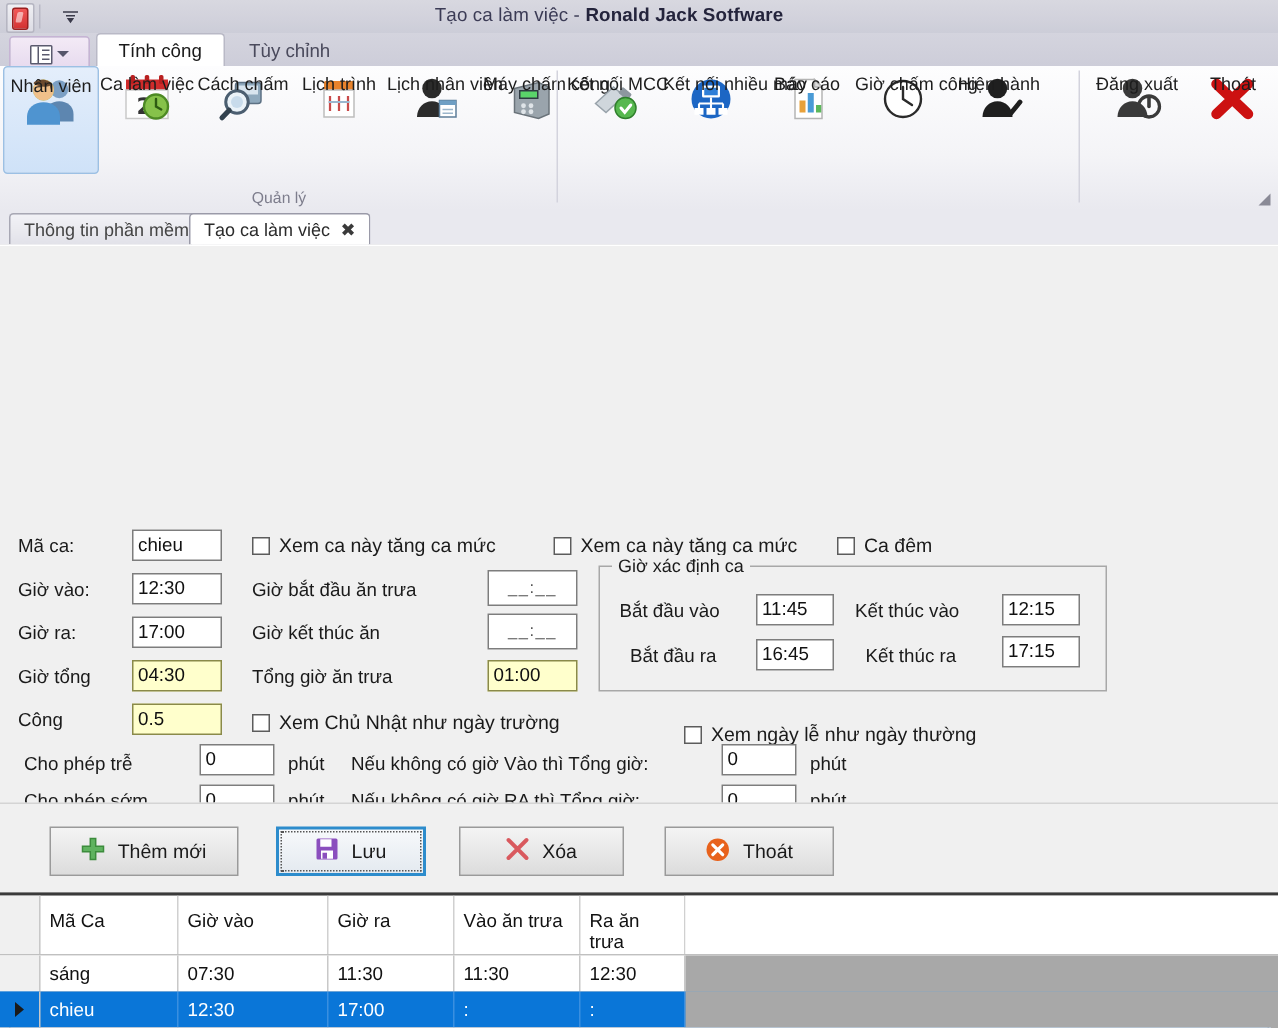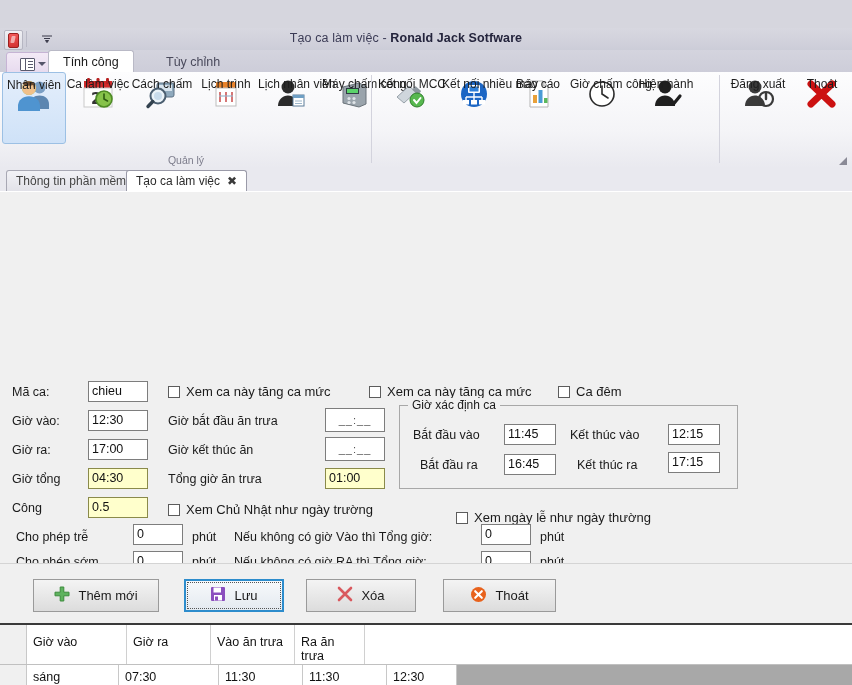--- a/index.html
+++ b/index.html
@@ -3,21 +3,21 @@
 <meta charset="utf-8">
 <style>
   html,body{margin:0;padding:0;}
   body{
     width:852px;height:685px;overflow:hidden;
     font-family:"Liberation Sans","DejaVu Sans",sans-serif;
     font-size:12px;color:#111;
     background:#d6d6de;
     -webkit-font-smoothing:antialiased;
   }
-  .app{position:relative;width:852px;height:512px;margin-top:28px;}
+  .app{position:relative;width:852px;height:512px;}
 
   
   .titlebar{
     position:absolute;left:0;top:0;width:852px;height:22px;
     background:linear-gradient(180deg,#d8d8e0 0%,#d2d2dc 55%,#cccdd8 100%);
   }
   .app-logo{
     position:absolute;left:4px;top:2px;width:17px;height:18px;
     background:linear-gradient(180deg,#f0f0f4,#dcdce4);
     border:1px solid #b6b6c2;border-radius:2px;
@@ -73,21 +73,21 @@
   }
   .rtab{
     position:absolute;top:0;height:22px;padding:0 14px;
     display:flex;align-items:flex-end;justify-content:center;
     font-size:12.5px;color:#4a4a5c;box-sizing:border-box;padding-bottom:3px;
   }
   .rtab.active{
     background:#fff;border:1px solid #b9b9c6;border-bottom:none;
     border-radius:3px 3px 0 0;color:#1a1a1a;
   }
-  #tab-tinhcong{left:48px;}
+  #tab-tinhcong{left:64px;}
   #tab-tuychinh{left:152px;}
 
   .ribbon-body{
     position:absolute;left:0;top:44px;width:852px;height:96px;
     background:linear-gradient(180deg,#fdfdfe 0%,#f4f4f7 62%,#e9e9ef 100%);
     border-bottom:1px solid #b7b7c4;
   }
   .rgroup{position:absolute;top:0;height:96px;}
   .rgroup .gitems{position:absolute;top:0;left:0;height:74px;display:flex;align-items:flex-start;}
   .rgroup .glabel{
@@ -598,20 +598,21 @@
         <circle cx="8.5" cy="8.5" r="7.5" fill="#e8621c"></circle>
         <path d="M5.2 5.2l6.6 6.6M11.8 5.2l-6.6 6.6" stroke="#fff" stroke-width="2.1" stroke-linecap="round"></path>
       </svg>
     </span>
     <span>Thoát</span>
   </div>
 
   <div class="grid">
     <div class="grow ghead">
       <div class="gind"></div>
+      <div class="gcell c1">Mã Ca</div>
       <div class="gcell c2">Giờ vào</div>
       <div class="gcell c3">Giờ ra</div>
       <div class="gcell c4">Vào ăn trưa</div>
       <div class="gcell c5">Ra ăn trưa</div>
       <div class="gfill" style="background:#fff;"></div>
     </div>
 
     <div class="gbody">
       <div class="grow">
         <div class="gind"></div>

